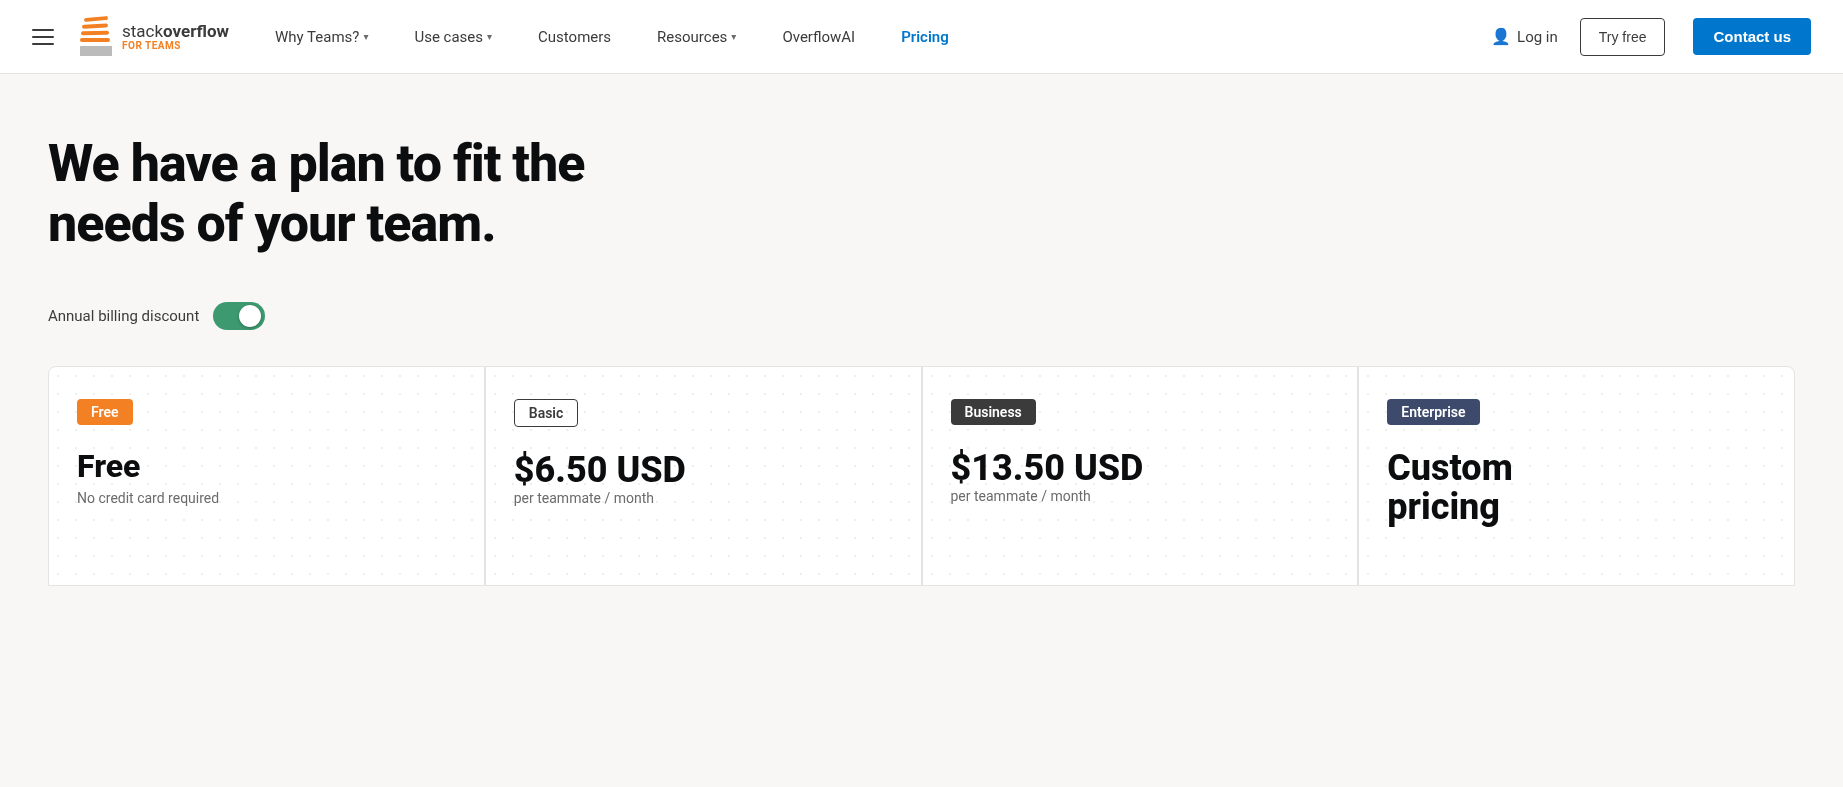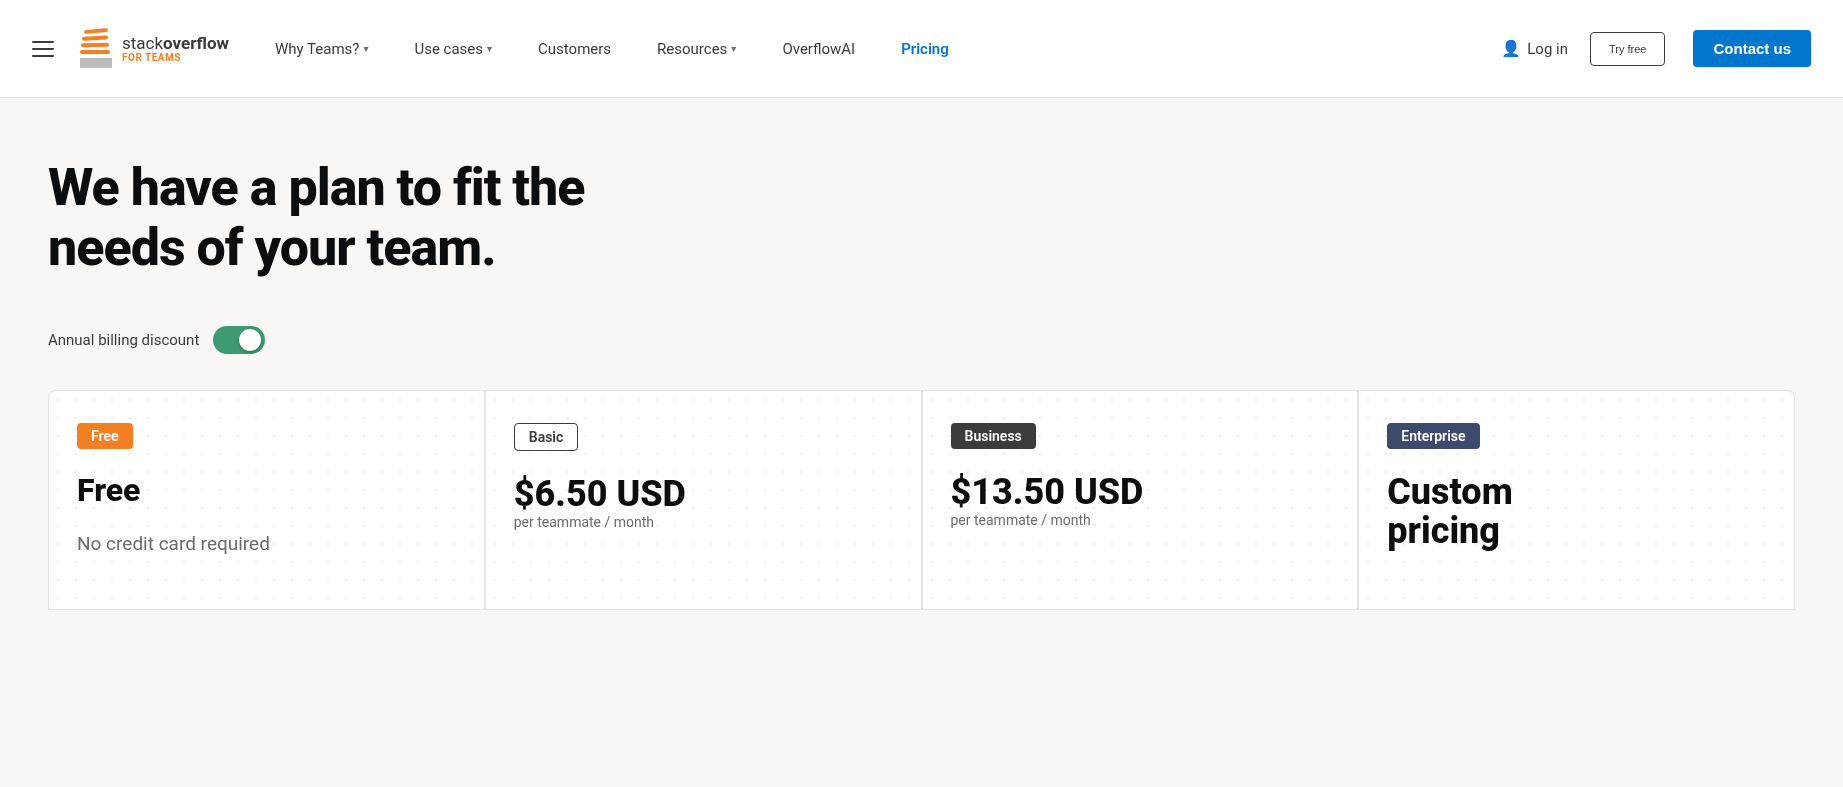--- a/index.html
+++ b/index.html
@@ -8,21 +8,21 @@
       background: #f8f7f5;
       color: #1a1a1a;
       min-height: 787px;
     }
 
     
     nav {
       display: flex;
       align-items: center;
       padding: 0 32px;
-      height: 98px;
+      height: 74px;
       background: #ffffff;
       border-bottom: 1px solid #e3e3e0;
       gap: 4px;
     }
 
     .nav-hamburger {
       display: flex;
       flex-direction: column;
       gap: 5px;
       cursor: pointer;
@@ -99,21 +99,21 @@
     }
     .person-icon {
       font-size: 16px;
     }
 
     .btn-try-free {
       padding: 10px 18px;
       background: transparent;
       border: 1px solid #3b3b3b;
       border-radius: 4px;
-      font-size: 11px;
+      font-size: 14px;
       color: #3b3b3b;
       cursor: pointer;
       font-weight: 500;
     }
 
     .btn-contact {
       padding: 10px 20px;
       background: #0077cc;
       border: none;
       border-radius: 4px;
@@ -225,23 +225,23 @@
       color: #6b6b6b;
     }
 
     .plan-name-free {
       font-size: 32px;
       font-weight: 800;
       color: #0c0d0e;
       line-height: 1.1;
     }
     .plan-no-cc {
-      font-size: 19px;
+      font-size: 14px;
       color: #6b6b6b;
-      margin-top: 24px;
+      margin-top: 6px;
     }
 
     
     .pricing-card::before {
       content: '';
       position: absolute;
       inset: 0;
       background-image: radial-gradient(circle, #d0cfc9 1px, transparent 1px);
       background-size: 18px 18px;
       opacity: 0.35;

